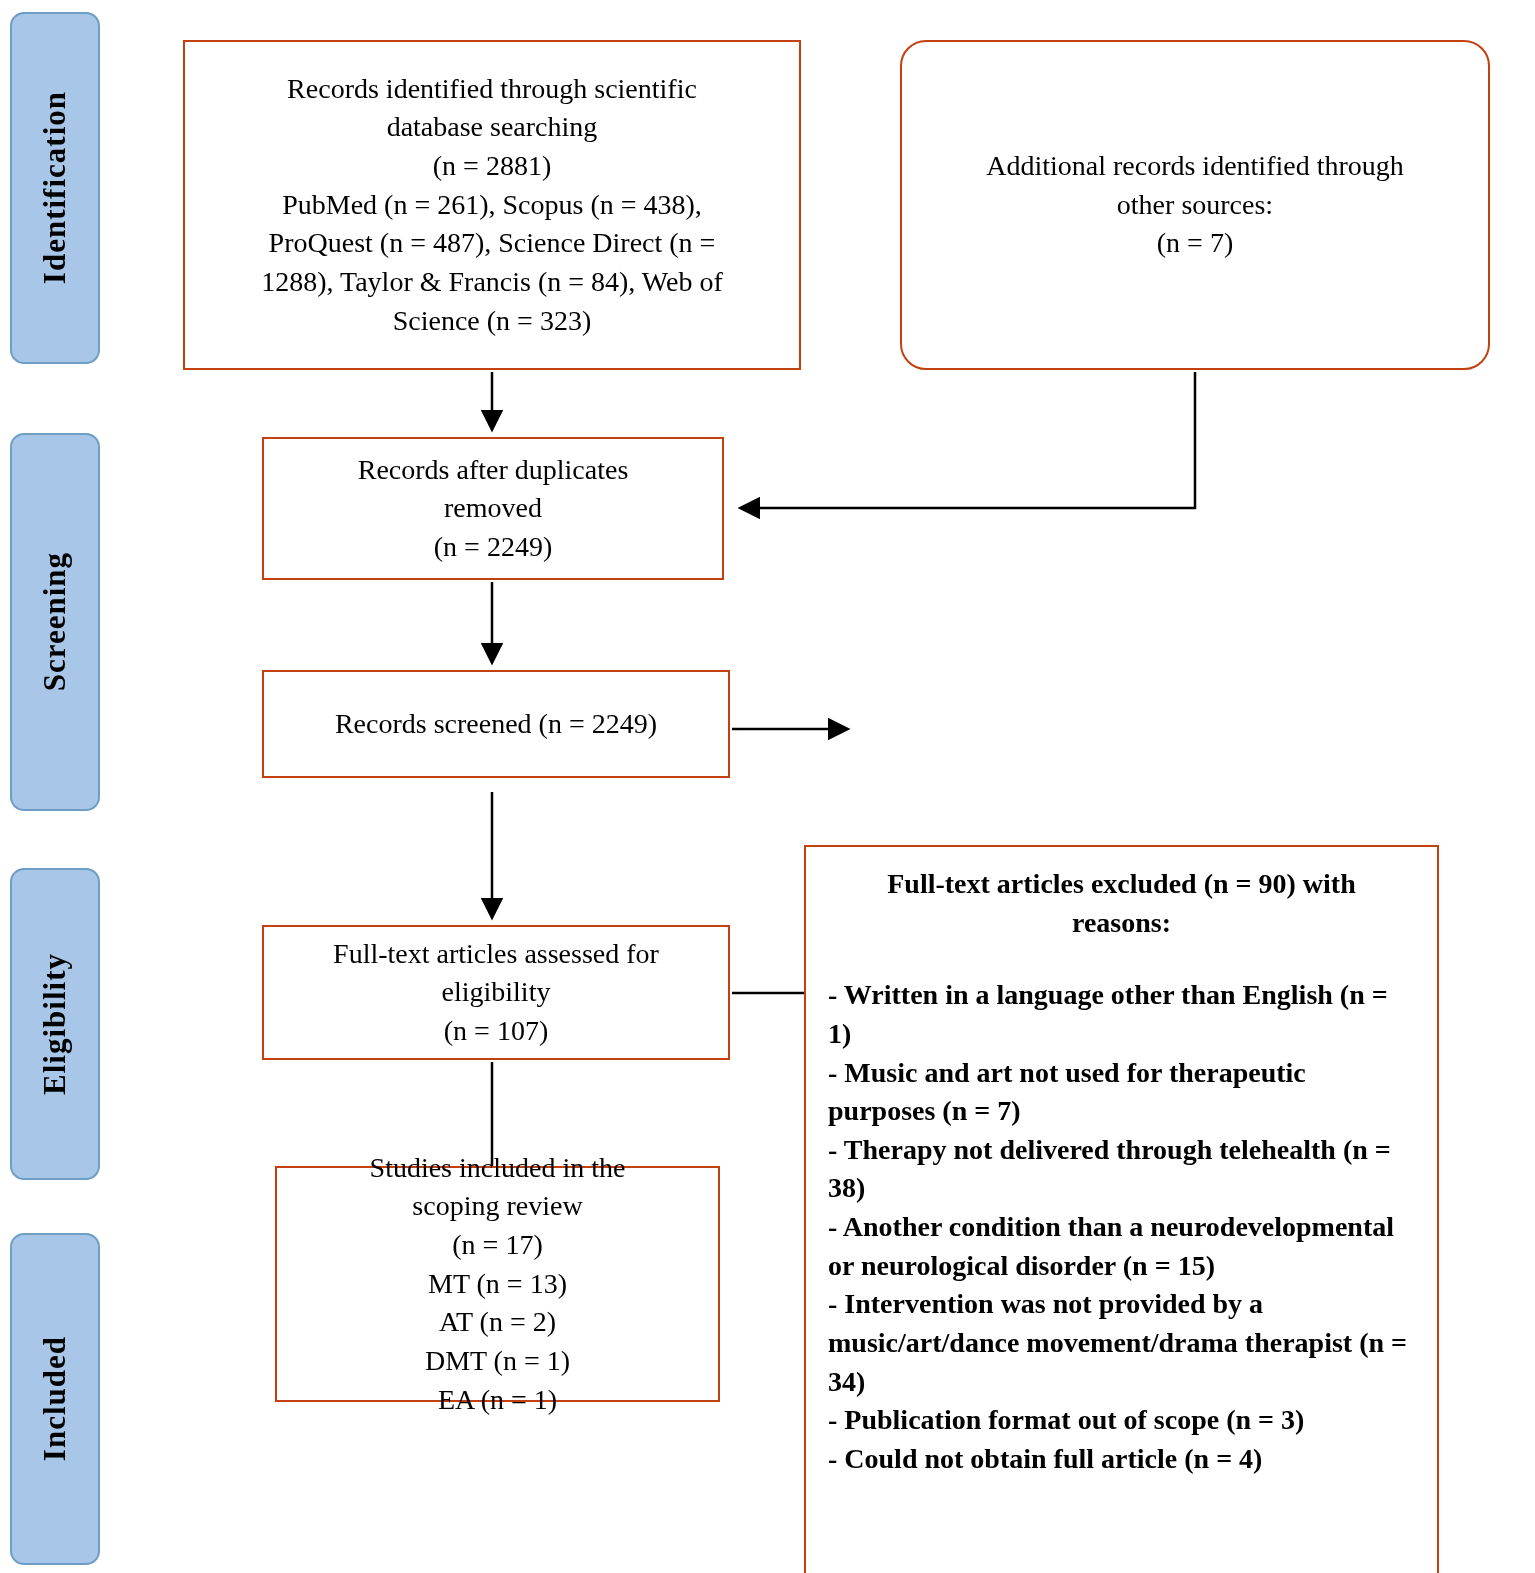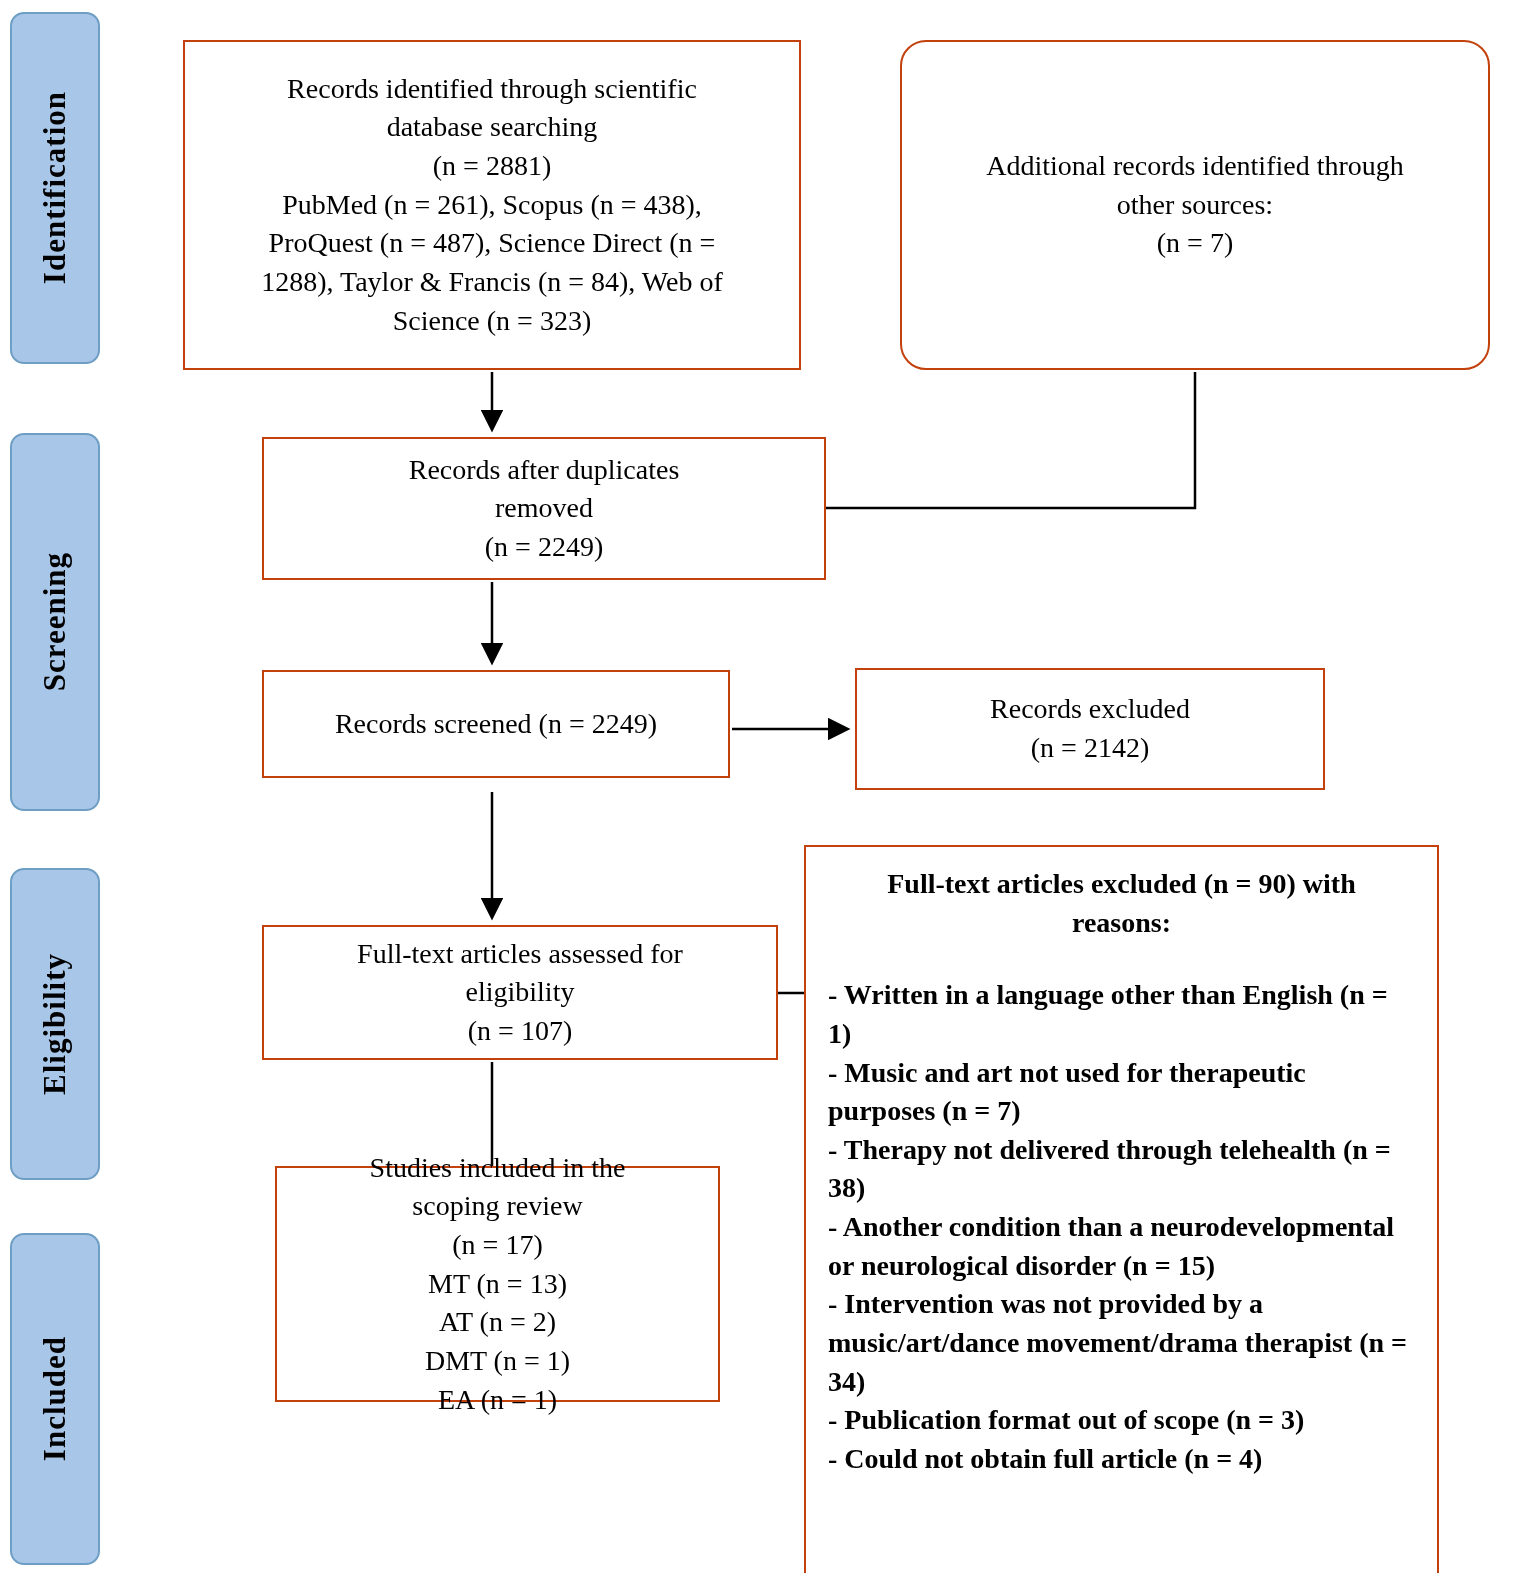--- a/index.html
+++ b/index.html
@@ -104,36 +104,32 @@
 1288), Taylor &amp; Francis (n = 84), Web of
 Science (n = 323)</div>
   </div>
 
   <div class="node" style="left:900px; top:40px; width:590px; height:330px;border-radius:26px;">
     <div class="center-text">Additional records identified through
 other sources:
 (n = 7)</div>
   </div>
 
-  <div class="node" style="left:262px; top:437px; width:564px; height:143px;">
+  <div class="node" style="left:262px; top:437px; width:462px; height:143px;">
     <div class="center-text">Records after duplicates
 removed
 (n = 2249)</div>
   </div>
 
   <div class="node" style="left:262px; top:670px; width:468px; height:108px;">
     <div class="center-text">Records screened (n = 2249)</div>
   </div>
 
-  <div class="node" style="left:855px; top:668px; width:470px; height:122px;">
-    <div class="center-text">Records excluded
-(n = 2142)</div>
-  </div>
 
-  <div class="node" style="left:262px; top:925px; width:516px; height:135px;">
+  <div class="node" style="left:262px; top:925px; width:468px; height:135px;">
     <div class="center-text">Full-text articles assessed for
 eligibility
 (n = 107)</div>
   </div>
 
   <div class="node reasons-box" style="left:804px; top:845px; width:635px; height:756px;font-weight:bold;">
     <div class="reasons-title">Full-text articles excluded (n = 90) with
 reasons:</div>
     <div class="reason">- Written in a language other than English (n = 1)</div>
     <div class="reason">- Music and art not used for therapeutic purposes (n = 7)</div>

